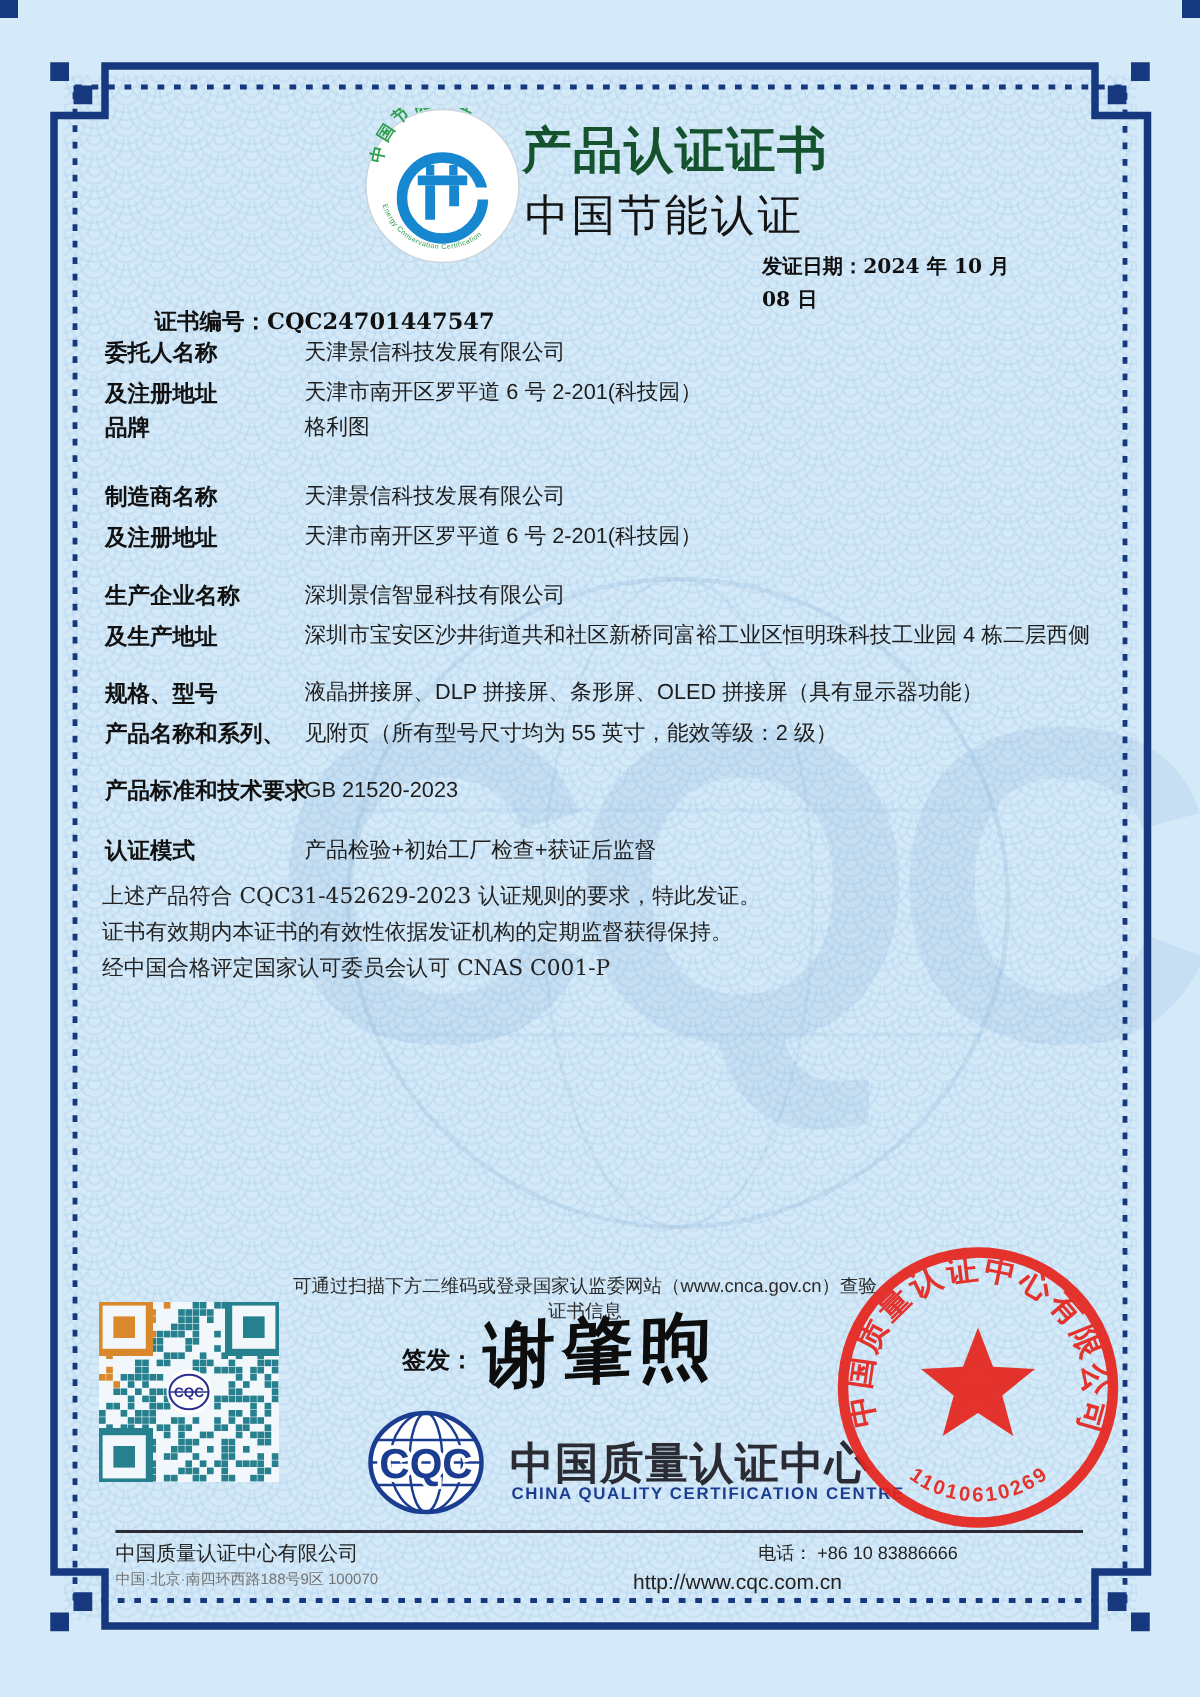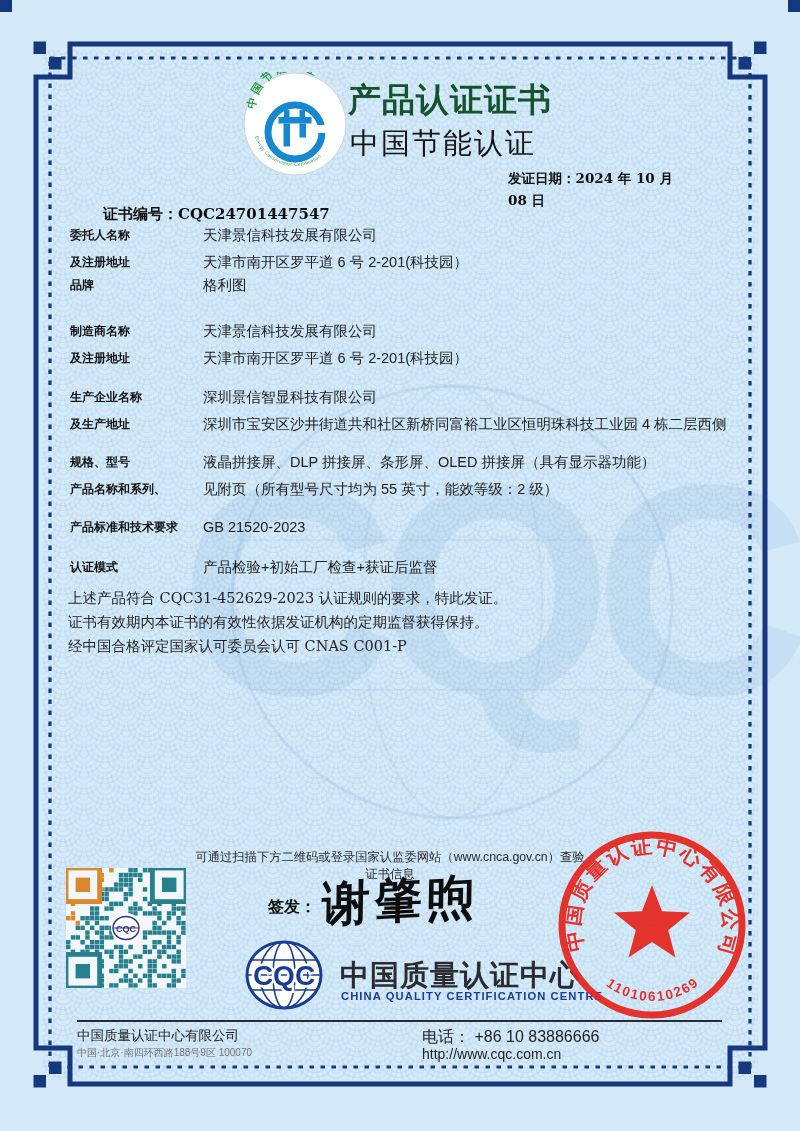--- a/index.html
+++ b/index.html
@@ -35,41 +35,41 @@
     font-size:300px;font-weight:bold;line-height:300px;letter-spacing:-18px;
     color:rgba(125,168,212,.16);font-family:"Liberation Sans",sans-serif;
   }
   
   .title{left:348px;top:78px;width:320px;font-size:33px;font-weight:bold;color:#14532d;letter-spacing:1px;z-index:2;}
   .subtitle{left:350px;top:124px;width:320px;font-size:29px;color:#141414;letter-spacing:2px;z-index:2;}
   .cert-line{left:103px;top:169px;font-family:"DejaVu Serif",serif;font-weight:bold;font-size:15px;color:#101010;z-index:2;margin-top:36px;}
   .date-block{left:488px;top:167px;width:180px;font-family:"DejaVu Serif",serif;font-weight:bold;font-size:13.5px;line-height:22px;color:#101010;z-index:2;margin-left:20px;}
   
   .frow{left:0;top:0;width:740px;z-index:2;}
-  .frow .lbl{position:absolute;left:70px;width:135px;font-weight:bold;font-size:12px;line-height:27px;color:#111;}
+  .frow .lbl{position:absolute;left:70px;width:135px;font-weight:bold;font-size:15px;line-height:27px;color:#111;}
   .frow .val{position:absolute;left:203px;width:540px;font-size:14.5px;line-height:27px;color:#1d1d1d;}
   .statements{left:68px;top:586px;width:620px;font-family:"DejaVu Serif",serif;font-size:14.5px;line-height:24px;color:#232323;z-index:2;}
   
   .verify-note{left:190px;top:849px;width:400px;text-align:center;font-size:12.3px;color:#2a2a2a;z-index:2;}
   #qr-wrap{left:66px;top:868px;width:120px;height:120px;z-index:2;}
   .sign-label{left:268px;top:897px;font-family:"DejaVu Serif",serif;font-weight:bold;font-size:16px;color:#111;z-index:2;}
   .signature{
     left:322px;top:868px;width:180px;font-family:"DejaVu Serif",serif;
     font-size:48px;font-weight:bold;color:#0d0d0d;letter-spacing:4px;
     transform:rotate(-3deg) skewX(-4deg);z-index:2;
   }
   #cqc-logo{left:244px;top:938px;z-index:2;}
   .cqc-cn{left:340px;top:956px;font-size:29px;font-weight:600;color:#2b2b33;letter-spacing:1px;z-index:2;}
   .cqc-en{left:341px;top:990px;font-size:11.2px;font-weight:bold;color:#1b3d91;letter-spacing:1.1px;z-index:2;}
   #seal-svg{left:554px;top:827px;z-index:3;opacity:.93;}
   
   .footer-divider{left:77px;top:1020px;width:645px;height:2px;background:#2b2b33;z-index:2;}
   .foot-l1{left:77px;top:1027px;font-size:13.5px;color:#222;z-index:2;}
   .foot-l2{left:77px;top:1046px;font-size:10px;color:#737373;z-index:2;}
-  .foot-r1{left:422px;top:1027px;width:300px;text-align:left;font-size:16px;color:#222;z-index:2;}
+  .foot-r1{left:422px;top:1027px;width:300px;text-align:center;font-size:12px;color:#222;z-index:2;}
   .foot-r2{left:422px;top:1046px;width:300px;text-align:left;font-size:14px;color:#222;z-index:2;}
   .corner-mark{width:12px;height:12px;background:#16387e;z-index:1;}
 </style>
 </head>
 <body>
 
 <div class="abs waves"></div>
 <div class="abs watermark">
   <svg width="800" height="1131">
     <ellipse cx="452" cy="602" rx="220" ry="216" fill="none" stroke="rgba(125,168,212,.20)" stroke-width="3"></ellipse>

